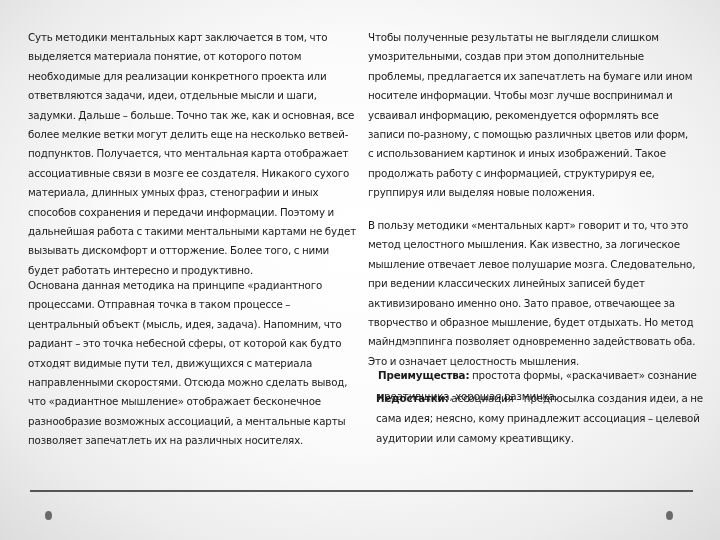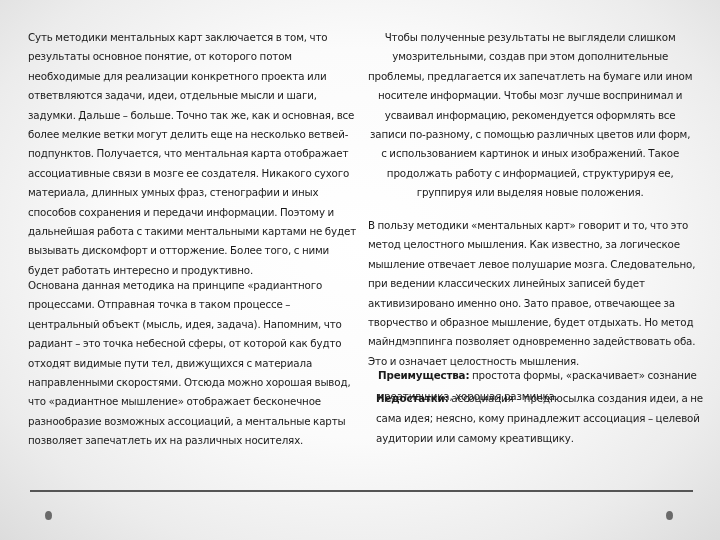--- a/index.html
+++ b/index.html
@@ -12,21 +12,21 @@
   .block {
     position: absolute;
     font-size: 10.3px;
     line-height: 19.4px;
     letter-spacing: -0.15px;
     word-spacing: -0.5px;
   }
   .block .line { display: block; white-space: nowrap; }
   #left-1  { left: 28px;  top: 28px; }
   #left-2  { left: 28px;  top: 276px; }
-  #right-1 { left: 368px; top: 28px; text-align: center; }
+  #right-1 { left: 368px; top: 28px; }
   #right-2 { left: 368px; top: 216px; }
   #pros    { left: 378px; top: 365px; line-height: 21px; }
   #cons    { left: 376px; top: 388px; line-height: 20px; }
   .bold { font-weight: bold; }
   .rule {
     position: absolute; left: 30px; top: 490px; width: 663px; height: 2px;
     background: #555555;
   }
   .dot {
     position: absolute; width: 7px; height: 9px; border-radius: 50%;
@@ -35,41 +35,41 @@
   #dot-left  { left: 45px;  top: 511px; }
   #dot-right { left: 666px; top: 511px; }
 </style>
 </head>
 <body>
 
 <div>
 
   <div id="left-1" class="block">
     <span class="line">Суть методики ментальных карт заключается в том, что</span>
-    <span class="line">результаты основное понятие, от которого потом</span>
+    <span class="line">выделяется материала понятие, от которого потом</span>
     <span class="line">необходимые для реализации конкретного проекта или</span>
     <span class="line">ответвляются задачи, идеи, отдельные мысли и шаги,</span>
     <span class="line">задумки. Дальше – больше. Точно так же, как и основная, все</span>
     <span class="line">более мелкие ветки могут делить еще на несколько ветвей-</span>
     <span class="line">подпунктов. Получается, что ментальная карта отображает</span>
     <span class="line">ассоциативные связи в мозге ее создателя. Никакого сухого</span>
     <span class="line">материала, длинных умных фраз, стенографии и иных</span>
     <span class="line">способов сохранения и передачи информации. Поэтому и</span>
     <span class="line">дальнейшая работа с такими ментальными картами не будет</span>
     <span class="line">вызывать дискомфорт и отторжение. Более того, с ними</span>
     <span class="line">будет работать интересно и продуктивно.</span>
   </div>
 
   <div id="left-2" class="block">
     <span class="line">Основана данная методика на принципе «радиантного</span>
     <span class="line">процессами. Отправная точка в таком процессе –</span>
     <span class="line">центральный объект (мысль, идея, задача). Напомним, что</span>
     <span class="line">радиант – это точка небесной сферы, от которой как будто</span>
     <span class="line">отходят видимые пути тел, движущихся с материала</span>
-    <span class="line">направленными скоростями. Отсюда можно хорошая вывод,</span>
+    <span class="line">направленными скоростями. Отсюда можно сделать вывод,</span>
     <span class="line">что «радиантное мышление» отображает бесконечное</span>
     <span class="line">разнообразие возможных ассоциаций, а ментальные карты</span>
     <span class="line">позволяет запечатлеть их на различных носителях.</span>
   </div>
 
   <div id="right-1" class="block">
     <span class="line">Чтобы полученные результаты не выглядели слишком</span>
     <span class="line">умозрительными, создав при этом дополнительные</span>
     <span class="line">проблемы, предлагается их запечатлеть на бумаге или ином</span>
     <span class="line">носителе информации. Чтобы мозг лучше воспринимал и</span>

